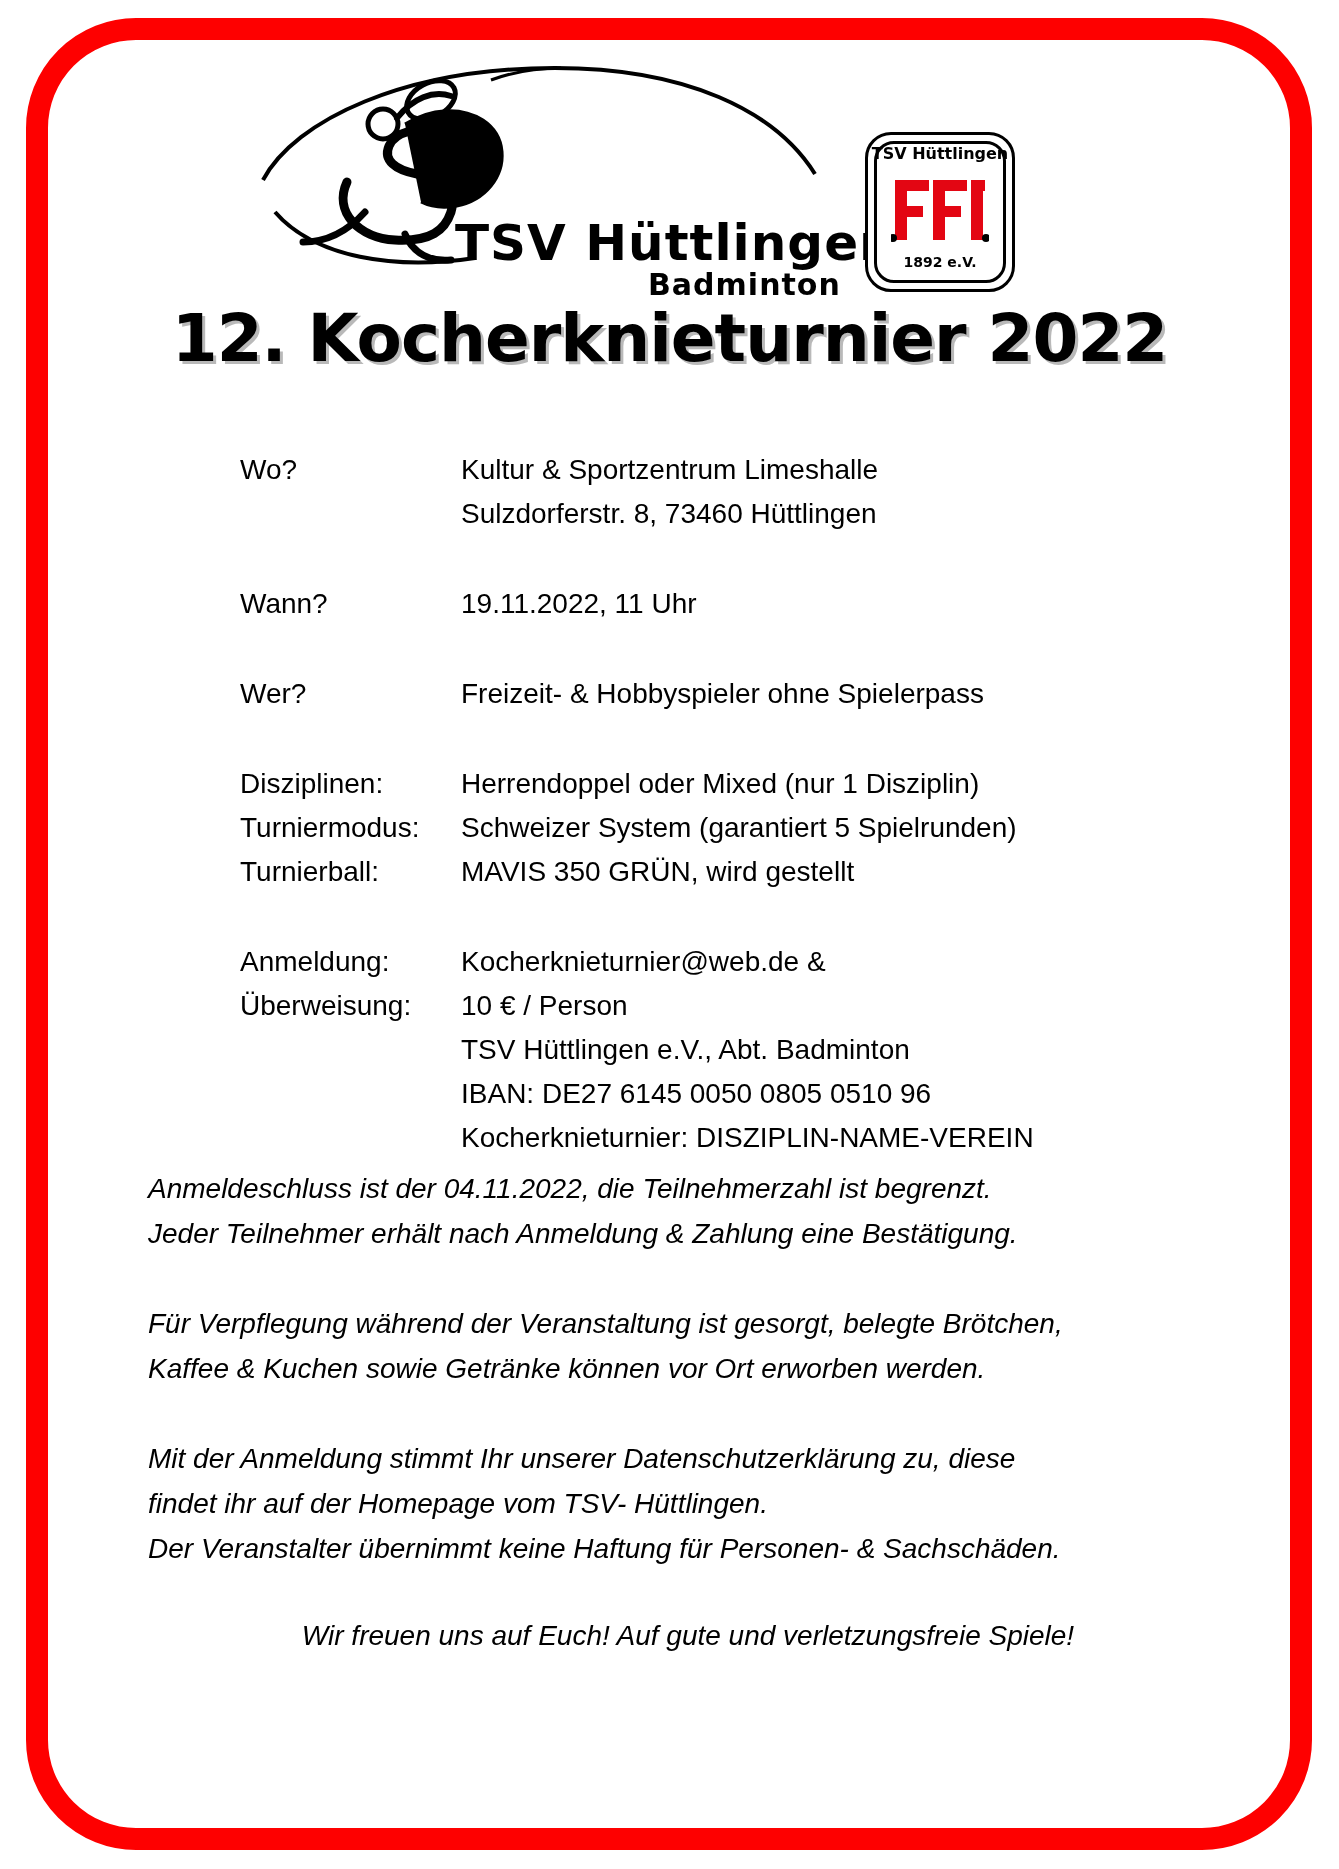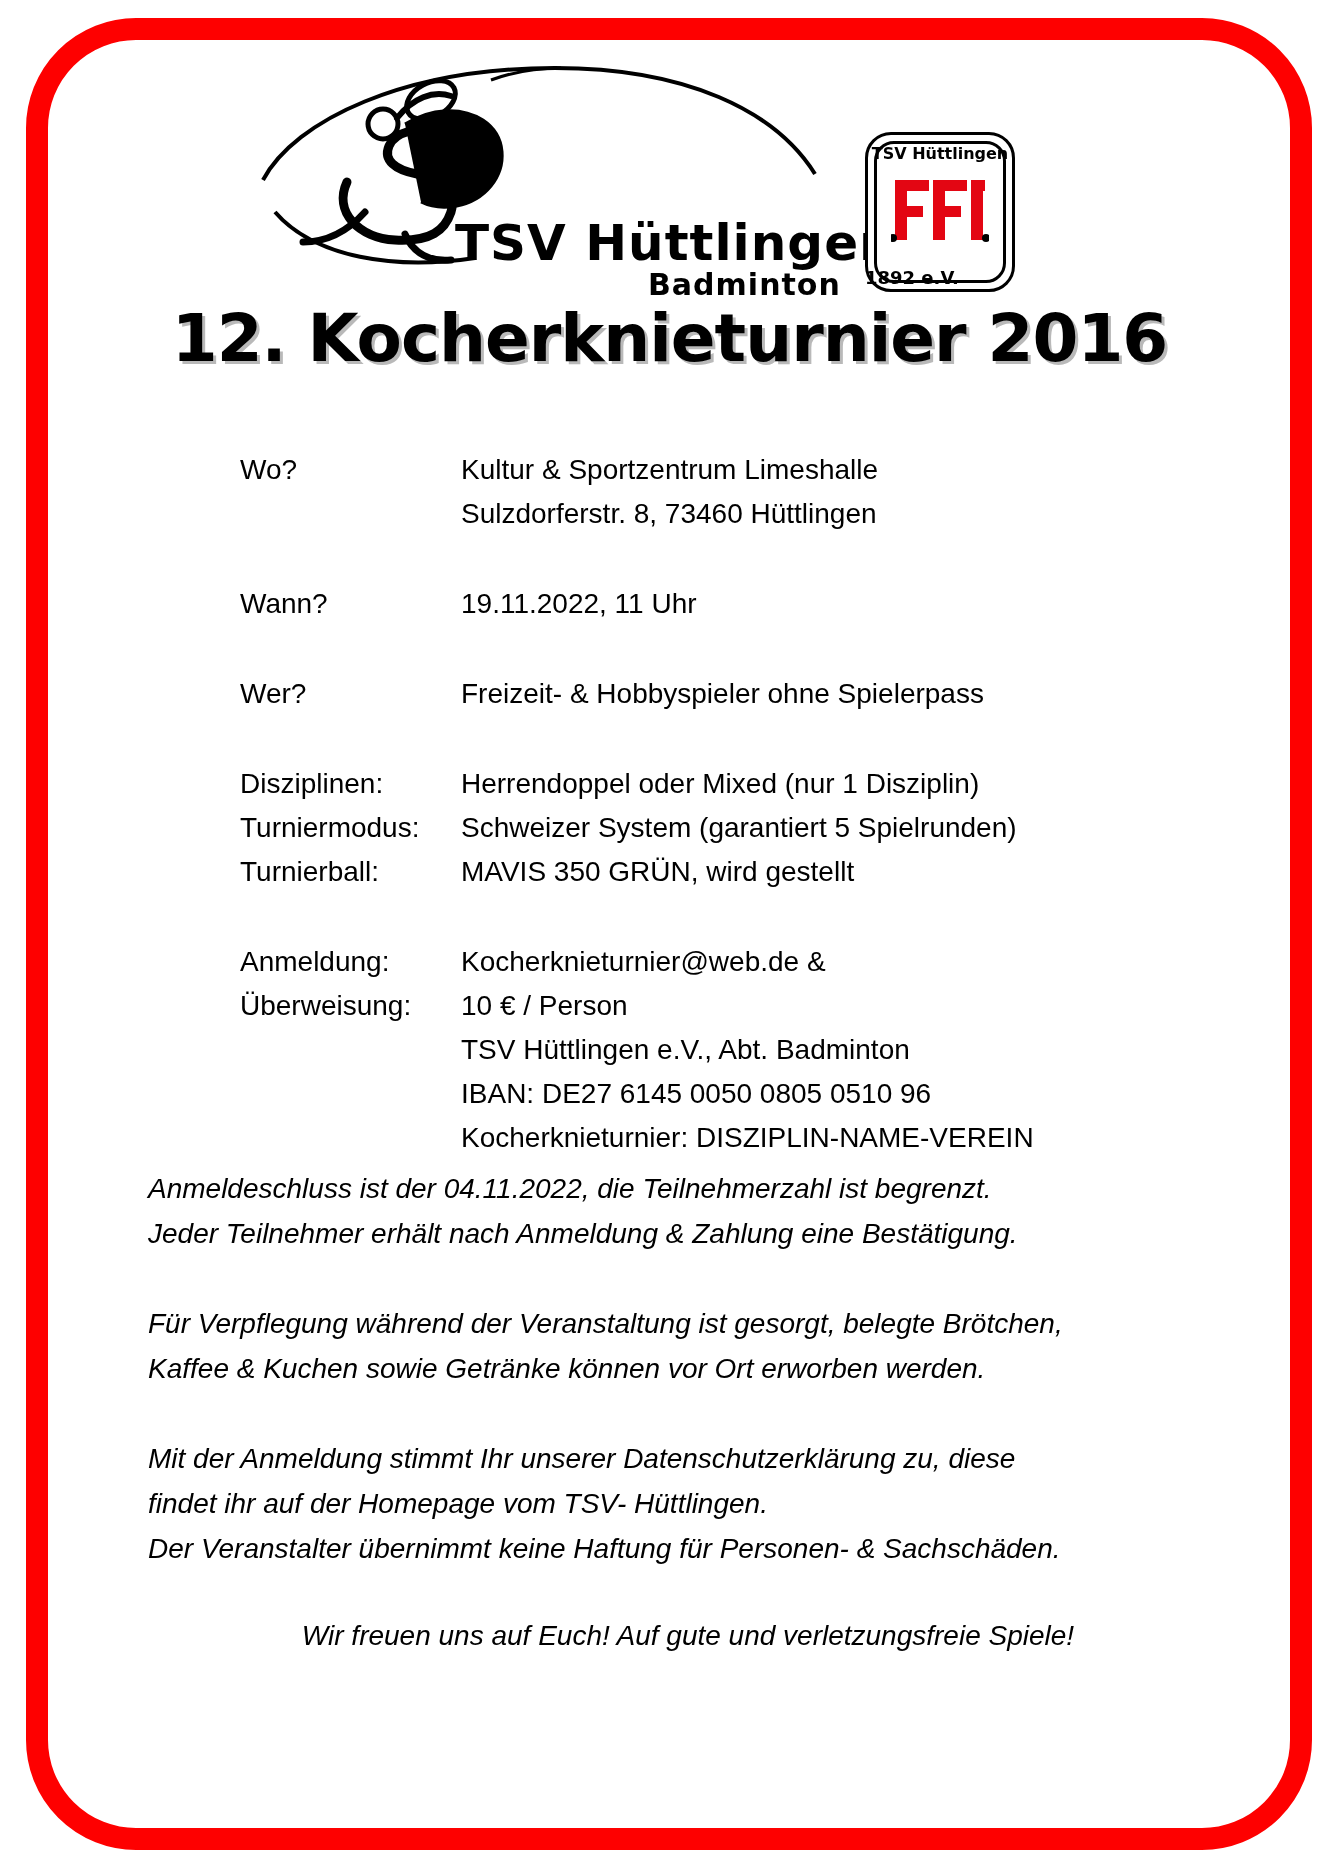--- a/index.html
+++ b/index.html
@@ -103,23 +103,24 @@
     position: absolute;
     top: 12px; left: 0;
     width: 150px;
     text-align: center;
     font-size: 16px;
     font-weight: bold;
     font-family: "DejaVu Sans", sans-serif;
   }
   .crest-bot-text {
     position: absolute;
-    bottom: 4px; left: 0;
+    bottom: 22px; left: 0;
     width: 150px;
-    font-size: 18px;
+    text-align: center;
+    font-size: 14px;
     font-weight: bold;
     font-family: "DejaVu Sans", sans-serif;
   }
   .crest-f {
     position: absolute;
     left: 26px;
     top: 44px;
     width: 98px;
     height: 68px;
   }
@@ -236,21 +237,21 @@
             <rect x="80" y="4" width="12" height="60"></rect>
             <rect x="80" y="4" width="14" height="11"></rect>
           </g>
           <circle cx="2" cy="62" r="4" fill="#000"></circle>
           <circle cx="95" cy="62" r="4" fill="#000"></circle>
         </svg>
       </div>
     </div>
   </div>
 
-  <div class="title">12. Kocherknieturnier 2016</div>
+  <div class="title">12. Kocherknieturnier 2022</div>
 
   <div class="info">
 
     <div class="info-row">
       <div class="info-label">Wo?</div>
       <div class="info-value">Kultur &amp; Sportzentrum Limeshalle</div>
     </div>
     <div class="info-row">
       <div class="info-label"></div>
       <div class="info-value">Sulzdorferstr. 8, 73460 Hüttlingen</div>

